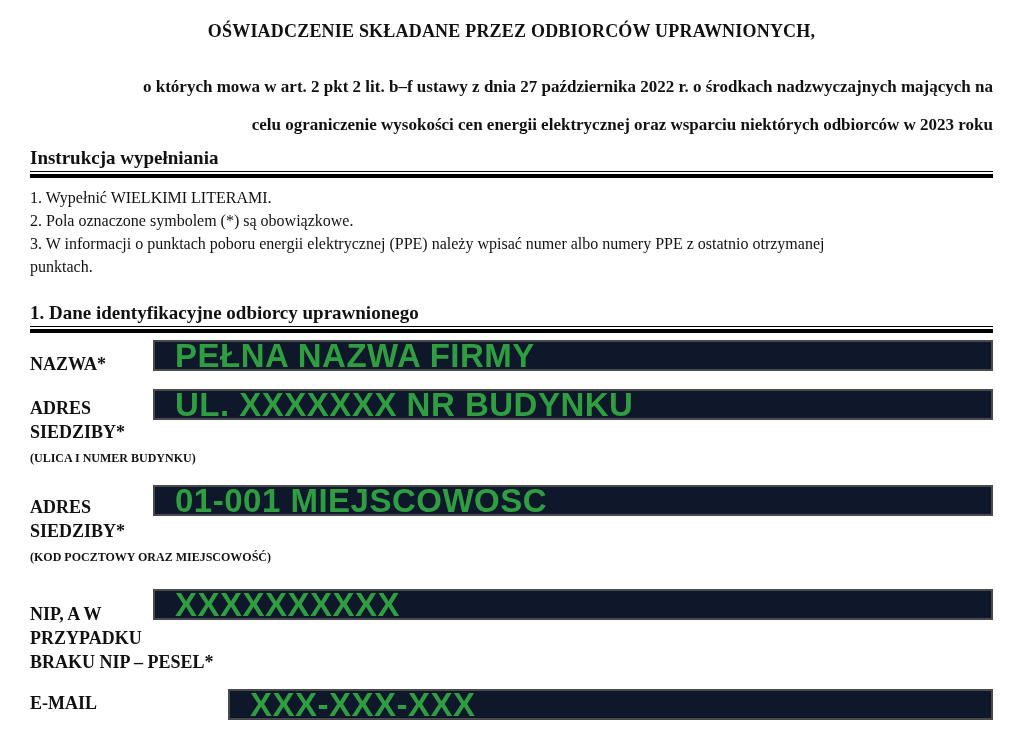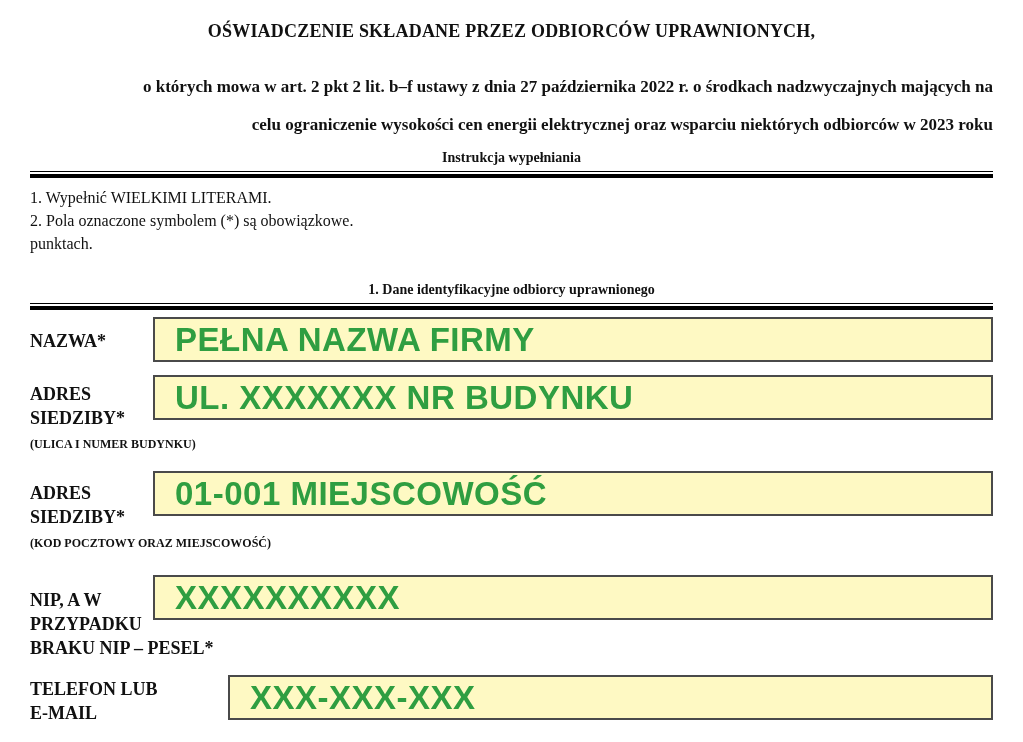--- a/index.html
+++ b/index.html
@@ -35,25 +35,24 @@
     font-weight: bold;
     font-size: 17px;
   }
   .subtitle .sub-line {
     line-height: 38px;
     white-space: nowrap;
   }
   
   .sec-head {
     font-weight: bold;
-    font-size: 14px;
+    font-size: 19px;
     line-height: 20px;
     border-bottom: 1px solid #000;
     padding-bottom: 3px;
-    text-align: center;
   }
   .thick-bar {
     height: 4px;
     background: #000;
     margin-top: 2px;
   }
   .instr-block { margin-top: 4px; }
   .list {
     margin-top: 8px;
     font-size: 16px;
@@ -75,23 +74,23 @@
     white-space: nowrap;
     overflow: visible;
   }
   .flabel-wide {
     flex: 0 0 198px;
     width: 198px;
   }
   .fbox {
     flex: 1 1 auto;
     box-sizing: border-box;
-    height: 45px;
+    height: 31px;
     border: 2px solid #4a4a4a;
-    background: #fef9c3;
+    background: #0f172a;
     display: flex;
     align-items: center;
     padding-left: 20px;
     overflow: hidden;
   }
   .fvalue {
     font-family: "Liberation Sans", sans-serif;
     font-weight: bold;
     font-size: 33px;
     letter-spacing: 0.5px;
@@ -124,20 +123,21 @@
     <div class="sub-line">o których mowa w art. 2 pkt 2 lit. b–f ustawy z dnia 27 października 2022 r. o środkach nadzwyczajnych mających na</div>
     <div class="sub-line">celu ograniczenie wysokości cen energii elektrycznej oraz wsparciu niektórych odbiorców w 2023 roku</div>
   </div>
 
   <div class="instr-block">
     <div class="sec-head">Instrukcja wypełniania</div>
     <div class="thick-bar"></div>
     <div class="list">
       <div class="list-line">1. Wypełnić WIELKIMI LITERAMI.</div>
       <div class="list-line">2. Pola oznaczone symbolem (*) są obowiązkowe.</div>
+      <div class="list-line">3. W informacji o punktach poboru energii elektrycznej (PPE) należy wpisać numer albo numery PPE z ostatnio otrzymanej</div>
       <div class="list-line">punktach.</div>
     </div>
   </div>
 
   <div class="section1-block">
     <div class="sec-head">1. Dane identyfikacyjne odbiorcy uprawnionego</div>
     <div class="thick-bar"></div>
 
     <div class="fields">
 
@@ -182,21 +182,20 @@
           <div>PRZYPADKU</div>
           <div>BRAKU NIP – PESEL*</div>
         </div>
         <div class="fbox" style="border-color: rgb(74, 74, 74);">
           <span class="fvalue" style="color: rgb(47, 158, 65);">XXXXXXXXXX</span>
         </div>
       </div>
 
       <div class="field-row">
         <div class="flabel flabel-wide pt2">
-          <div>TELEFON LUB</div>
           <div>E-MAIL</div>
         </div>
         <div class="fbox" style="border-color: rgb(74, 74, 74);">
           <span class="fvalue" style="color: rgb(47, 158, 65);">XXX-XXX-XXX</span>
         </div>
       </div>
 
     </div>
   </div>
 </div>

